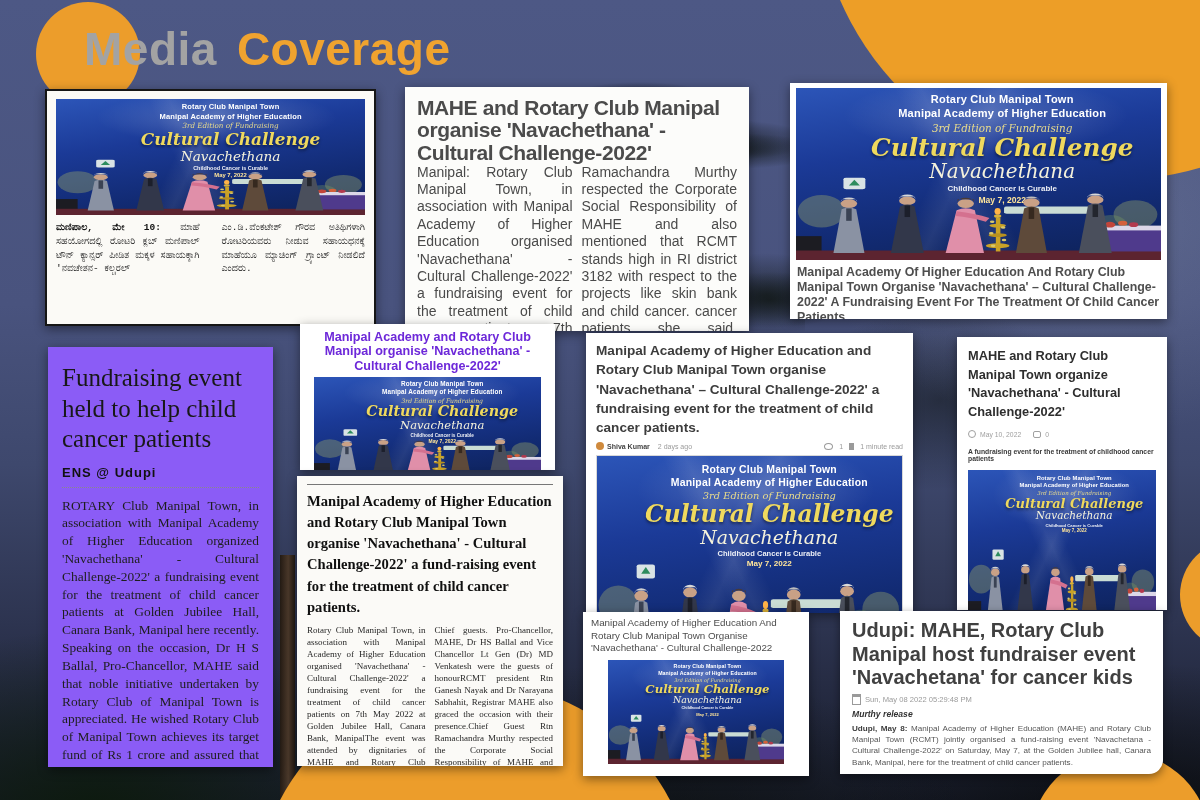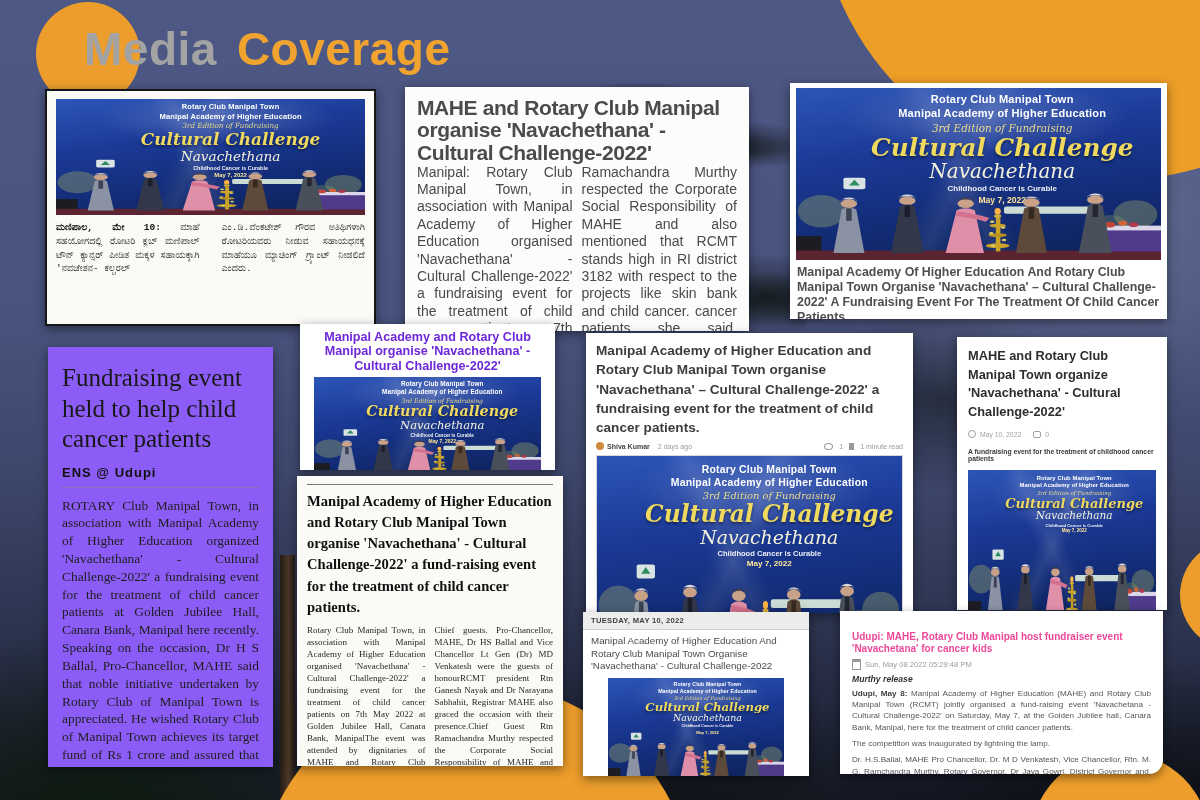--- a/index.html
+++ b/index.html
@@ -113,21 +113,21 @@
   .blog-subtitle{font-size:6.8px;font-weight:700;color:#3a3a3a;margin-bottom:8px;}
   .blog-photo{height:152px;font-size:10px;}
   
   .tuesday-card{left:583px;top:612px;width:226px;height:164px;padding:0;}
   .tue-bar{background:#ECECEA;border-bottom:1px solid #cfcfcd;padding:4px 8px;font-size:7.6px;
     font-weight:700;color:#3f3f3f;letter-spacing:.3px;}
   .tue-headline{margin:5px 8px 0;font-size:9.8px;color:#4c4c4c;line-height:1.3;}
   .tue-photo{height:104px;width:168px;margin:5px auto 0;font-size:9px;}
   
   .udupi-card{left:840px;top:611px;width:323px;height:163px;padding:8px 12px;border-radius:0 0 14px 0;}
-  .ud-headline{margin:12px 0 4px;font-size:10px;font-weight:700;color:#ec4899;line-height:1.18;}
+  .ud-headline{margin:0 0 4px;font-size:20px;font-weight:700;color:#404040;line-height:1.18;}
   .ud-date{display:flex;align-items:center;gap:4px;font-size:7.6px;color:#9a9a9a;margin-bottom:4px;}
   .i-cal{width:7px;height:7px;border:1px solid #9a9a9a;border-top:3px solid #9a9a9a;display:inline-block;}
   .ud-tag{font-size:8.6px;font-weight:700;font-style:italic;color:#333;margin-bottom:4px;}
   .ud-p{margin:0 0 5px;font-size:8.1px;line-height:1.4;color:#555;text-align:justify;}
   .ud-lead{font-weight:700;color:#3d3d3d;}
 </style>
 </head>
 <body>
 
 <div class="backdrop"></div>
@@ -561,21 +561,20 @@
             <path d="M319,100 a9,9 0 0,1 18,0 l-2,-5 -14,0 Z" fill="#d8d8d8"></path>
         <path d="M310,215 L320,116 Q328,108 336,116 L346,215 Z" fill="#4A4F5C"></path>
         <rect x="325" y="114" width="6" height="26" fill="#23262e"></rect>
       </g>
     </svg>
   </div>
 </div>
 </div>
 
 <div class="card tuesday-card">
-  <div class="tue-bar">TUESDAY, MAY 10, 2022</div>
   <div class="tue-headline">Manipal Academy of Higher Education And Rotary Club Manipal Town Organise 'Navachethana' - Cultural Challenge-2022</div>
   <div class="photo-slot tue-photo">
   <div class="event-photo">
     <div class="ep-rays"></div>
     <div class="ep-text">
       <div class="ep-l1">Rotary Club Manipal Town</div>
       <div class="ep-l2">Manipal Academy of Higher Education</div>
       <div class="ep-l3">3rd Edition of Fundraising</div>
       <div class="ep-l4">Cultural Challenge</div>
       <div class="ep-l5">Navachethana</div>

